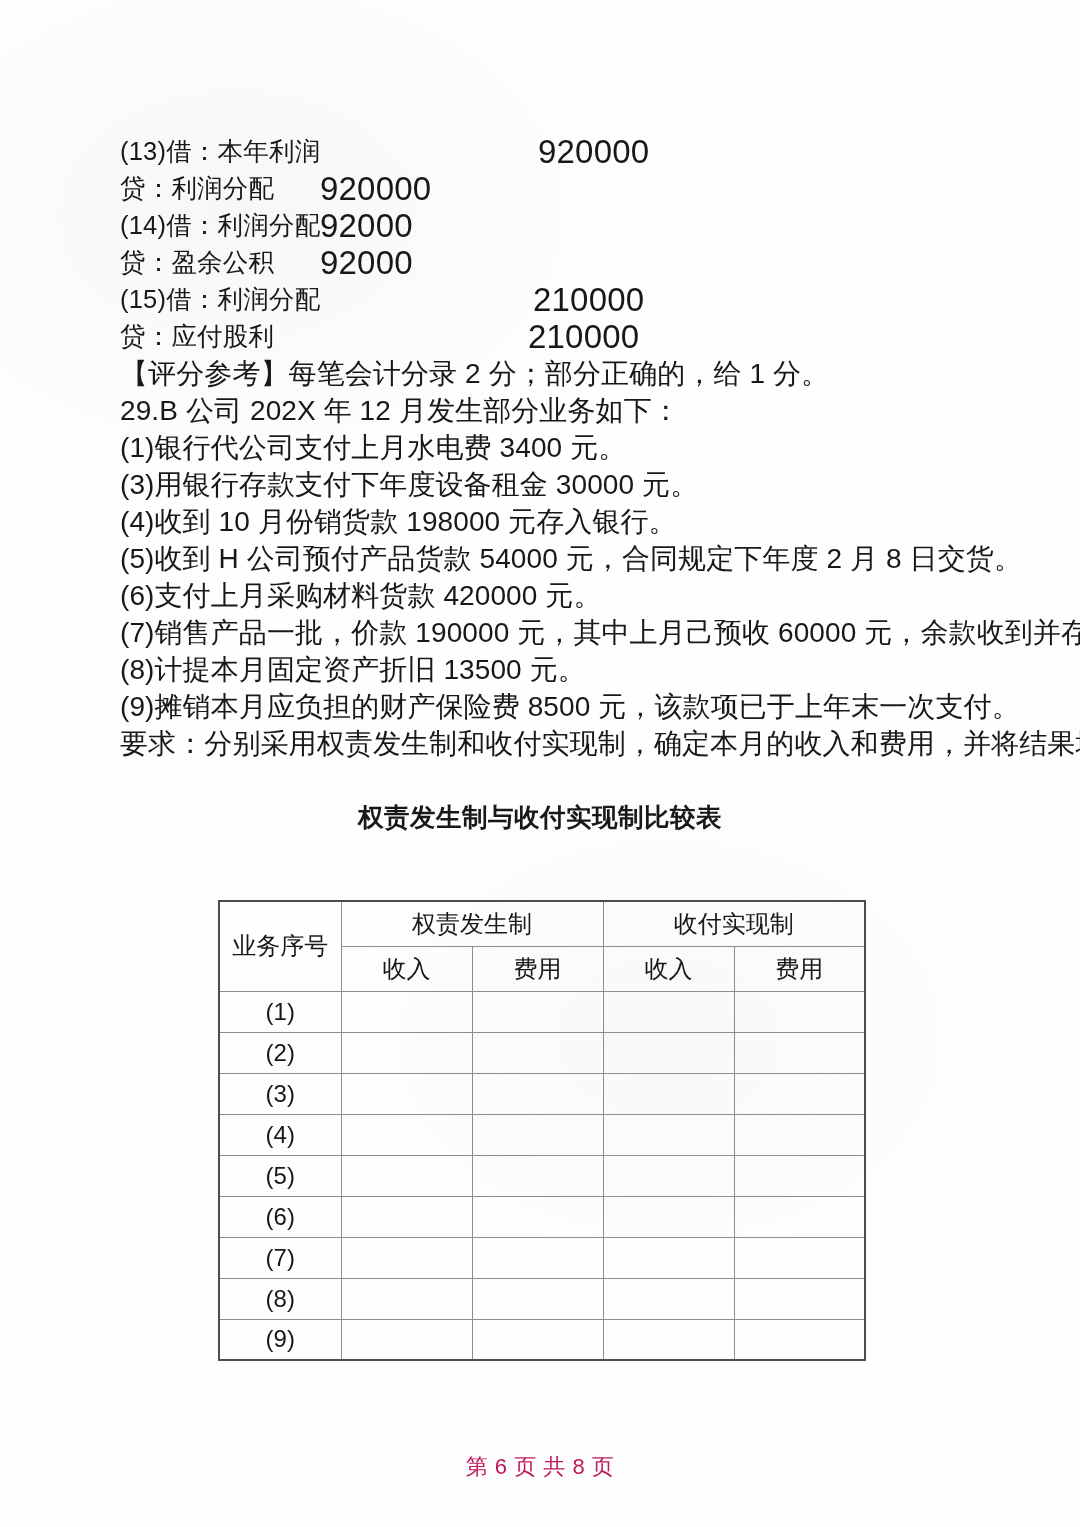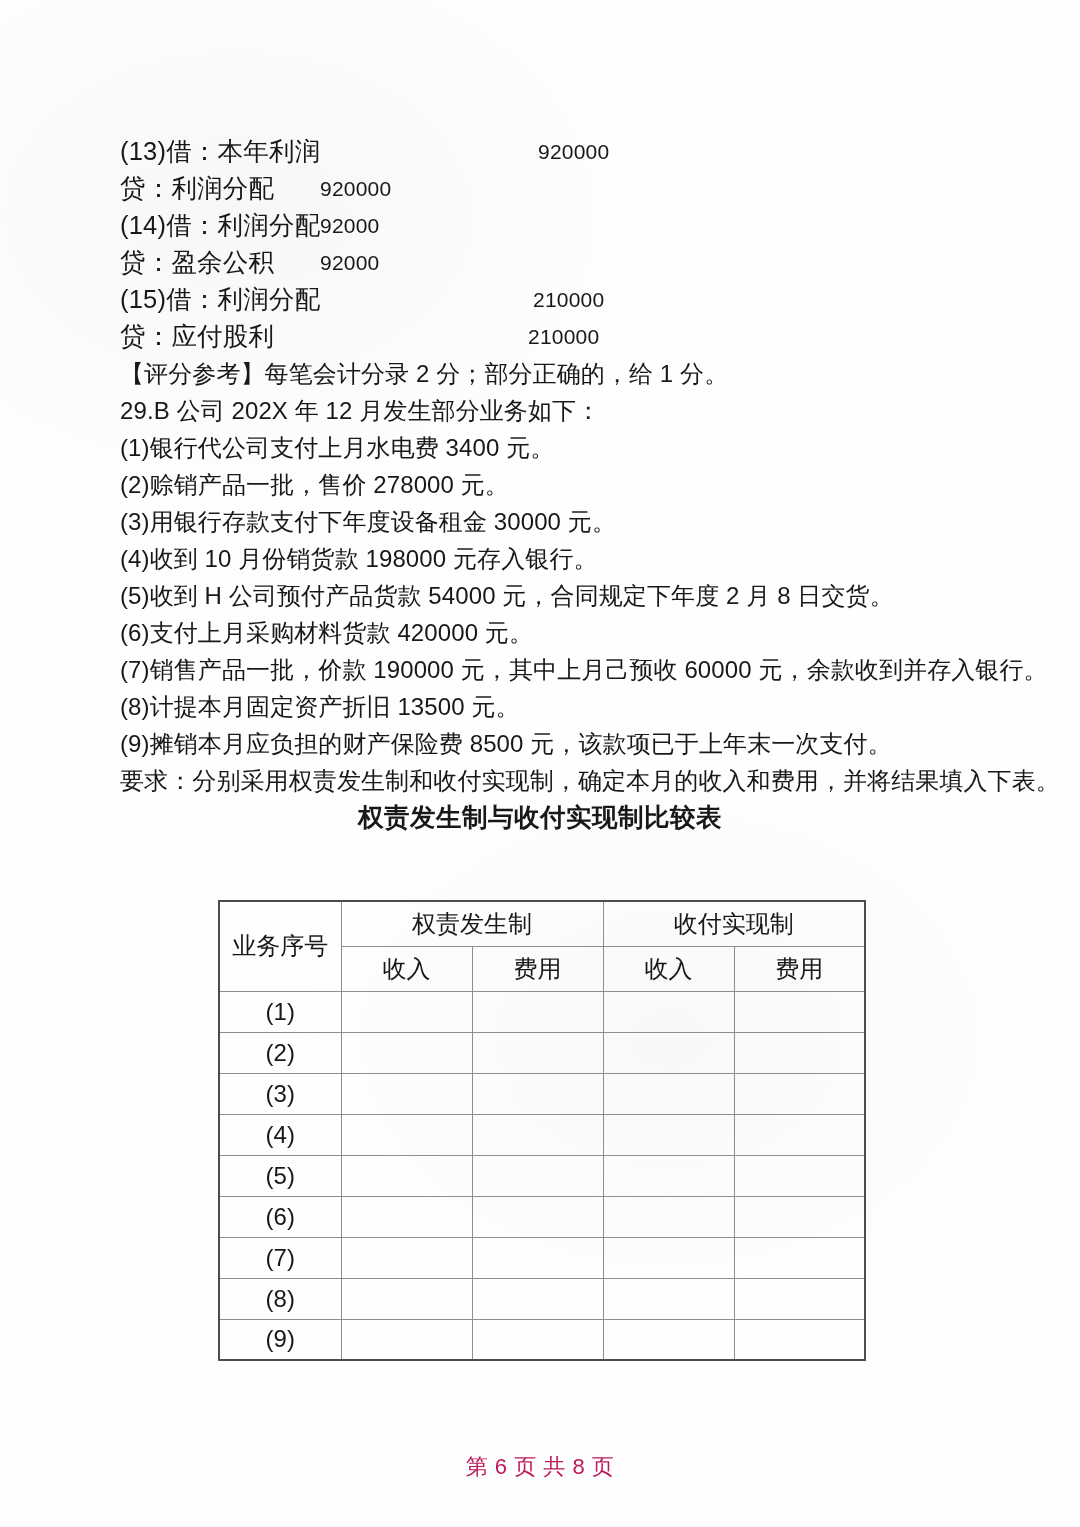--- a/index.html
+++ b/index.html
@@ -51,34 +51,34 @@
     letter-spacing: 0.2px;
     white-space: nowrap;
   }
   .entry-line .label {
     display: inline-block;
   }
   .entry-line .amount {
     position: absolute;
     top: 0;
     line-height: 37px;
-    font-size: 21px;
+    font-size: 33px;
   }
 
   
   .body-block {
     position: absolute;
     left: 120px;
     top: 355px;
     width: 900px;
   }
   .body-line {
     height: 37px;
     line-height: 37px;
-    font-size: 24px;
+    font-size: 28px;
     letter-spacing: 0.1px;
     white-space: nowrap;
   }
 
   
   .table-title {
     position: absolute;
     left: 0;
     top: 800px;
     width: 1080px;
@@ -154,21 +154,20 @@
       <div class="entry-line"><span class="label">(14)借：利润分配</span><span class="amount" style="left: 200px;">92000</span></div>
       <div class="entry-line"><span class="label">贷：盈余公积</span><span class="amount" style="left: 200px;">92000</span></div>
       <div class="entry-line"><span class="label">(15)借：利润分配</span><span class="amount" style="left: 413px;">210000</span></div>
       <div class="entry-line"><span class="label">贷：应付股利</span><span class="amount" style="left: 408px;">210000</span></div>
     </div>
 
   <div class="body-block">
       <div class="body-line">【评分参考】每笔会计分录 2 分；部分正确的，给 1 分。</div>
       <div class="body-line">29.B 公司 202X 年 12 月发生部分业务如下：</div>
       <div class="body-line">(1)银行代公司支付上月水电费 3400 元。</div>
-      <div class="body-line">(2)赊销产品一批，售价 278000 元。</div>
       <div class="body-line">(3)用银行存款支付下年度设备租金 30000 元。</div>
       <div class="body-line">(4)收到 10 月份销货款 198000 元存入银行。</div>
       <div class="body-line">(5)收到 H 公司预付产品货款 54000 元，合同规定下年度 2 月 8 日交货。</div>
       <div class="body-line">(6)支付上月采购材料货款 420000 元。</div>
       <div class="body-line">(7)销售产品一批，价款 190000 元，其中上月己预收 60000 元，余款收到并存入银行。</div>
       <div class="body-line">(8)计提本月固定资产折旧 13500 元。</div>
       <div class="body-line">(9)摊销本月应负担的财产保险费 8500 元，该款项已于上年末一次支付。</div>
       <div class="body-line">要求：分别采用权责发生制和收付实现制，确定本月的收入和费用，并将结果填入下表。</div>
     </div>
 

